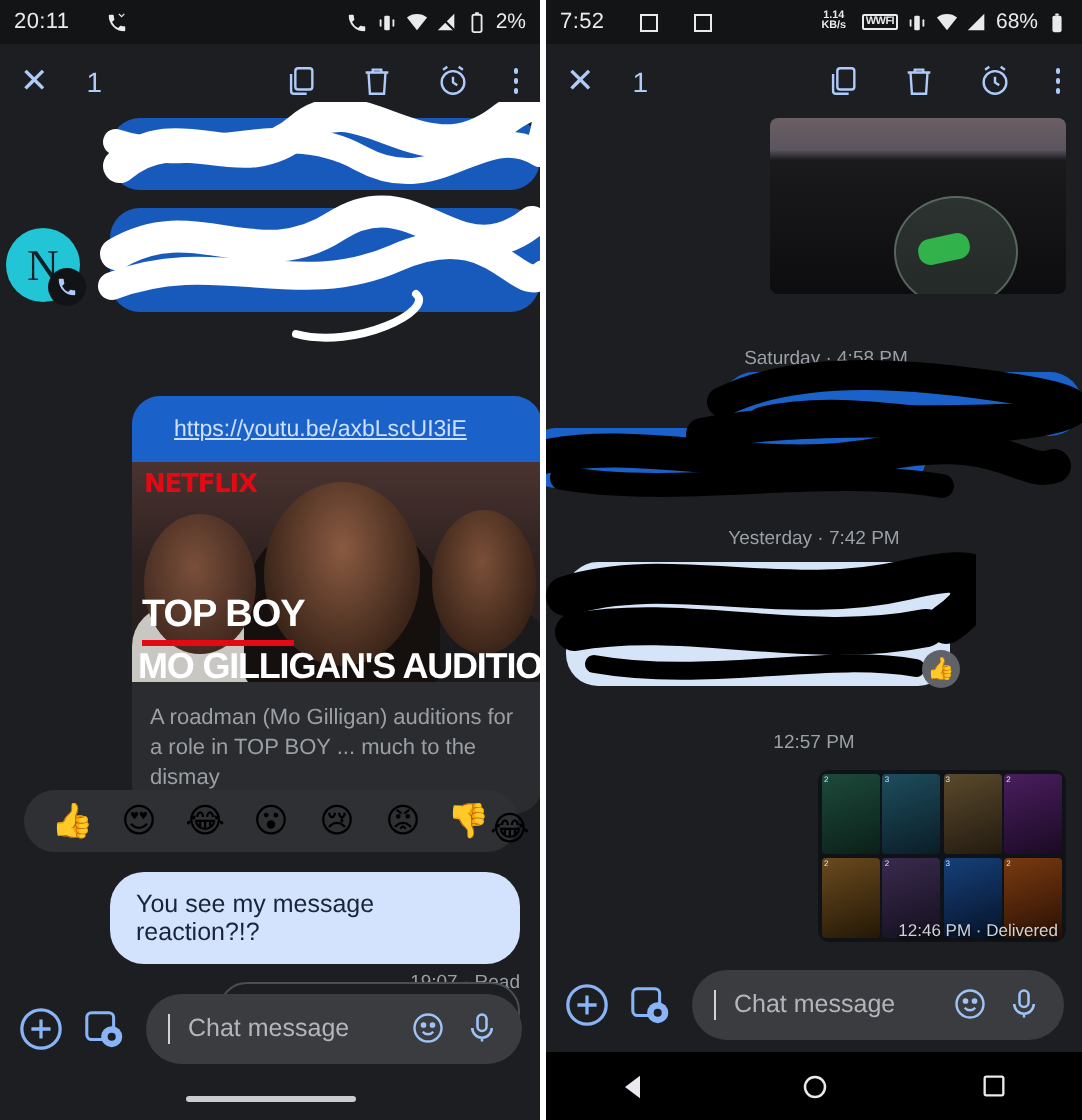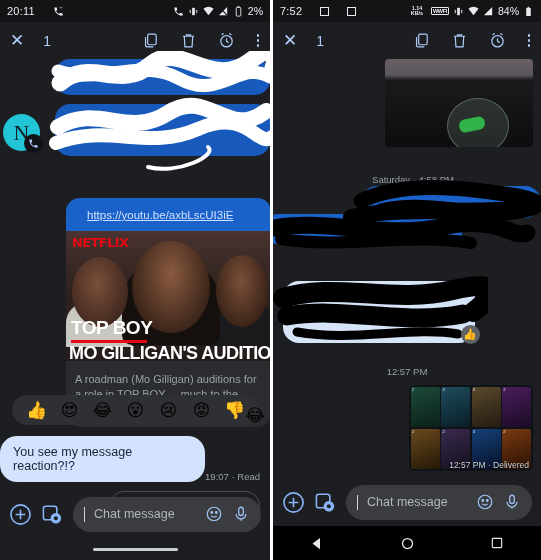--- a/index.html
+++ b/index.html
@@ -51,21 +51,21 @@
   .avatar .badge svg{ display:block; }
 
   .scribble{ position:absolute; pointer-events:none; }
 
   
   .linkcard{ position:absolute; width:205px; border-radius:14px; overflow:hidden;
     background:#2a2c2f; }
   .linkcard .urlbar{ background:#1a62c9; padding:7px 9px 8px; }
   .linkcard .urlbar a{ color:#cfe0ff; font-size:11.5px; text-decoration:underline;
     word-break:break-all;padding-left:12px; }
-  .thumb{ position:relative; width:100%; height:130px; overflow:hidden;
+  .thumb{ position:relative; width:100%; height:110px; overflow:hidden;
     background:#2b1e1c; }
   .thumb .bg{ position:absolute; inset:0;
     background:linear-gradient(180deg,#4a3330 0%,#2e2220 45%,#241c1b 100%); }
   .netflix{ position:absolute; left:6px; top:4px; font-size:13px; font-weight:bold;
     color:#e50914; font-family:"DejaVu Sans",sans-serif; letter-spacing:-.6px; }
   .faceA,.faceB,.faceC{ position:absolute; border-radius:50%; }
   .faceA{ left:6px; top:26px; width:56px; height:70px;
     background:radial-gradient(ellipse at 45% 38%,#7a4f3a,#432a20 70%); }
   .faceB{ left:66px; top:10px; width:78px; height:92px;
     background:radial-gradient(ellipse at 50% 36%,#8a5a41,#3b2519 72%); }
@@ -86,21 +86,21 @@
   .lc-title{ color:#e8eaed; font-size:11.5px; font-weight:bold; line-height:15px; }
   .lc-desc{ color:#9aa0a6; font-size:11px; line-height:15px; margin-top:3px; }
 
   
   .reactbar{ position:absolute; display:flex; align-items:center; gap:0;
     background:#2f3033; border-radius:22px; padding:5px 8px; }
   .reactbar span{ font-size:17px; width:33px; text-align:center;
     font-family:"DejaVu Sans",sans-serif; }
   .react-float{ position:absolute; font-size:17px; font-family:"DejaVu Sans",sans-serif; }
 
-  .out-row{ position:absolute; right:10px; display:flex; align-items:flex-end; }
+  .out-row{ position:absolute; right:10px; display:flex; flex-direction:column; align-items:flex-end; }
   .bubble-light{ background:#d3e3fd; color:#17243a; border-radius:17px;
     padding:9px 13px; font-size:12.5px; max-width:205px; }
   .meta{ color:#9aa0a6; font-size:9.5px; margin-top:4px; }
 
   .chip{ position:absolute; right:10px; display:flex; align-items:center; gap:7px;
     border:1px solid #4a4d52; border-radius:17px; padding:6px 13px 6px 10px;
     color:#e8eaed; font-size:12px; background:#1c1e21; }
   .chip .ic{ width:15px;height:15px; }
 
   
@@ -359,21 +359,21 @@
         <span class="sb-ico">
           <svg viewBox="0 0 24 24" width="11" height="11" fill="#e8eaed">
               <path d="M12 20l11-14a18 18 0 00-22 0z"></path>
             </svg>
         </span>
         <span class="sb-ico">
           <svg viewBox="0 0 24 24" width="11" height="11" fill="#e8eaed">
               <path d="M2 20h18V2z"></path>
             </svg>
         </span>
-        <span class="sb-pct">84%</span>
+        <span class="sb-pct">68%</span>
         <span class="sb-ico">
           <svg viewBox="0 0 24 24" width="11" height="11" fill="#e8eaed">
               <rect x="7" y="4" width="10" height="18" rx="2"></rect>
               <rect x="10" y="1.5" width="4" height="2.5" rx="1"></rect>
             </svg>
         </span>
       </div>
     </div>
 
     <div class="toolbar">
@@ -415,20 +415,21 @@
 
       <div class="bluebubble" style="left:88px;top:127px;width:180px;height:32px;"></div>
       <div class="bluebubble" style="left:-10px;top:155px;width:200px;height:30px;"></div>
       <svg class="scribble" style="left:-12px;top:118px;" width="282" height="78" viewBox="0 0 282 78">
         <path d="M100 24 C140 4, 200 10, 250 18 S268 34, 240 36 S160 24, 120 34" stroke="#000" stroke-width="15" fill="none" stroke-linecap="round"></path>
         <path d="M90 40 C140 30, 210 36, 258 32" stroke="#000" stroke-width="16" fill="none" stroke-linecap="round"></path>
         <path d="M8 52 C60 40, 120 62, 180 50 S250 62, 266 56" stroke="#000" stroke-width="17" fill="none" stroke-linecap="round"></path>
         <path d="M20 62 C80 72, 150 56, 210 66" stroke="#000" stroke-width="12" fill="none" stroke-linecap="round"></path>
       </svg>
 
+      <div class="stamp" style="position:absolute;left:0;right:0;top:198px;">Yesterday · 7:42 PM</div>
 
       <div class="lightbubble" style="left:10px;top:222px;width:192px;height:62px;"></div>
       <svg class="scribble" style="left:0px;top:215px;" width="215" height="80" viewBox="0 0 215 80">
         <path d="M10 24 C60 8, 120 30, 180 16 S212 30, 200 38" stroke="#000" stroke-width="20" fill="none" stroke-linecap="round"></path>
         <path d="M14 42 C70 32, 130 52, 190 40" stroke="#000" stroke-width="19" fill="none" stroke-linecap="round"></path>
         <path d="M24 58 C80 68, 140 52, 185 60" stroke="#000" stroke-width="9" fill="none" stroke-linecap="round"></path>
       </svg>
       <div class="thumbsbadge" style="left:188px;top:266px;">👍</div>
 
       <div class="stamp" style="position:absolute;left:0;right:0;top:300px;">12:57 PM</div>
@@ -451,21 +452,21 @@
           </div>
         <div class="gcard" style="background:linear-gradient(160deg,#3a2a4e,#14101e);">
             <span class="gnum">2</span>
           </div>
         <div class="gcard" style="background:linear-gradient(160deg,#16407a,#061228);">
             <span class="gnum">3</span>
           </div>
         <div class="gcard" style="background:linear-gradient(160deg,#7a3a10,#2a1004);">
             <span class="gnum">2</span>
           </div>
-        <div class="grid-meta">12:57 PM · Delivered</div>
+        <div class="grid-meta">12:46 PM · Delivered</div>
       </div>
 
       <div class="compose nav3">
         <span class="cbtn">
           <svg viewBox="0 0 24 24" width="23" height="23" fill="none" stroke="#8ab4f8" stroke-width="1.7">
               <circle cx="12" cy="12" r="10"></circle>
               <path d="M12 7v10M7 12h10"></path>
             </svg>
         </span>
         <span class="cbtn">

